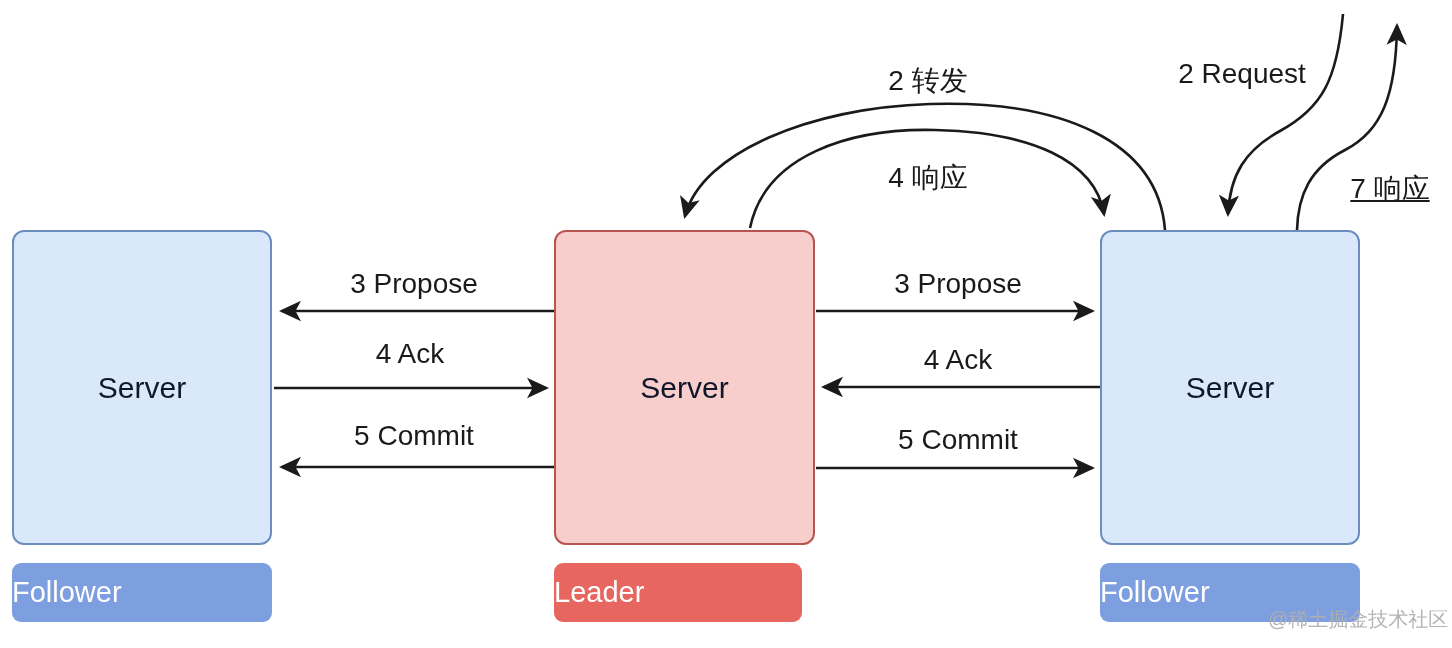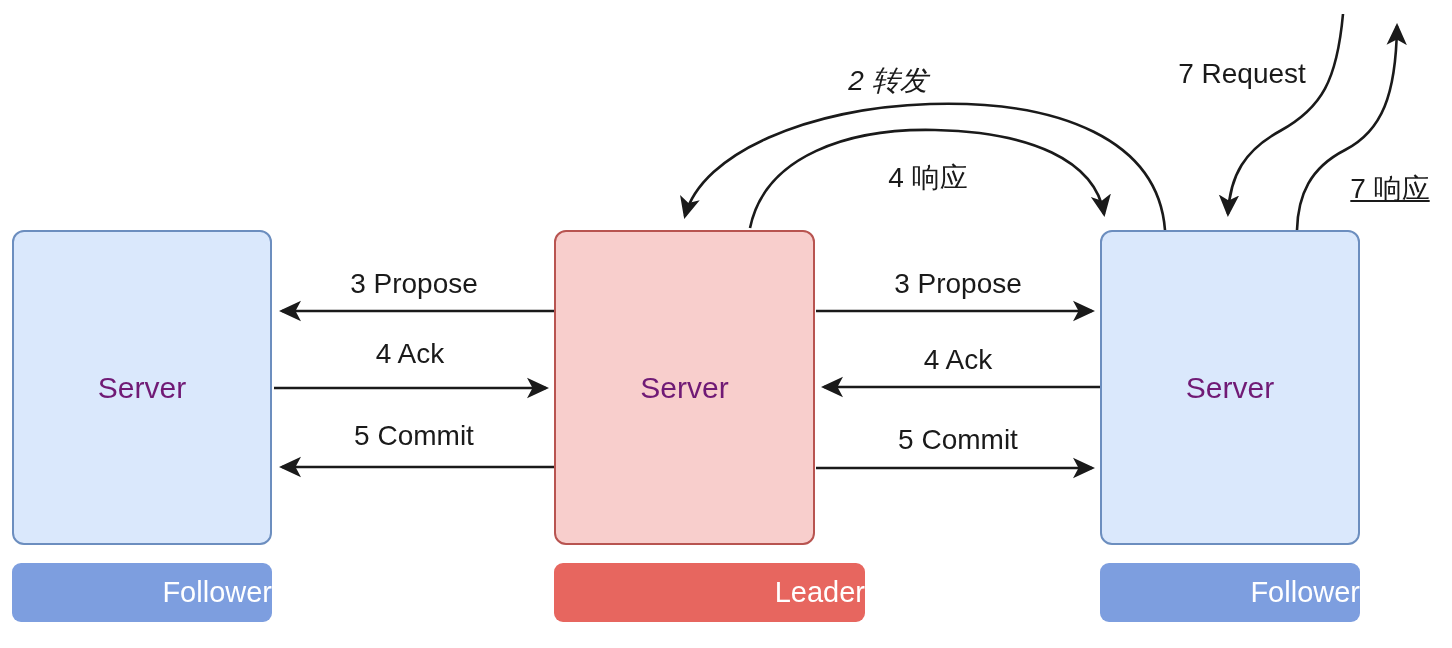--- a/index.html
+++ b/index.html
@@ -21,33 +21,33 @@
     position: absolute;
     top: 230px;
     width: 260px;
     height: 315px;
     border-radius: 12px;
     box-sizing: border-box;
     display: flex;
     align-items: center;
     justify-content: center;
     font-size: 30px;
-    color: #701a75;
+    color: #0f172a;
   }
   .node-box.blue  { background: #dae8fc; border: 2px solid #6c8ebf; }
   .node-box.pink  { background: #f8cecc; border: 2px solid #b85450; }
   .role-tag {
     position: absolute;
     top: 563px;
     width: 260px;
     height: 59px;
     border-radius: 9px;
     display: flex;
     align-items: center;
-    justify-content: flex-end;
+    justify-content: flex-start;
     font-size: 29px;
     color: #ffffff;
   }
   .role-tag.blue { background: #7d9edf; }
   .role-tag.red  { background: #e7665f; }
   .edge-label {
     position: absolute;
     transform: translateX(-50%);
     white-space: nowrap;
     font-size: 28px;
@@ -103,34 +103,35 @@
   <div class="node-box pink" style="left:554px; width:261px;">
     <span>Server</span>
   </div>
   <div class="node-box blue" style="left:1100px;">
     <span>Server</span>
   </div>
 
   <div class="role-tag blue" style="left:12px;">
     <span>Follower</span>
   </div>
-  <div class="role-tag red" style="left:554px; width:311px;">
+  <div class="role-tag red" style="left:554px; width:248px;">
     <span>Leader</span>
   </div>
   <div class="role-tag blue" style="left:1100px;">
     <span>Follower</span>
   </div>
 
-  <div class="edge-label" style="left:1242px; top:58px;">7 Request</div>
-  <div class="edge-label" style="left:888px; top:62px;font-style:italic;">2 转发</div>
+  <div class="edge-label" style="left:1242px; top:58px;">2 Request</div>
+  <div class="edge-label" style="left:928px; top:62px;">2 转发</div>
   <div class="edge-label" style="left:928px; top:159px;">4 响应</div>
   <div class="edge-label" style="left:1390px; top:170px;text-decoration:underline;">7 响应</div>
 
   <div class="edge-label" style="left:414px; top:268px;">3 Propose</div>
   <div class="edge-label" style="left:410px; top:338px;">4 Ack</div>
   <div class="edge-label" style="left:414px; top:420px;">5 Commit</div>
 
   <div class="edge-label" style="left:958px; top:268px;">3 Propose</div>
   <div class="edge-label" style="left:958px; top:344px;">4 Ack</div>
   <div class="edge-label" style="left:958px; top:424px;">5 Commit</div>
 
+  <div class="watermark">@稀土掘金技术社区</div>
 
 </div>
 
 </body></html>

